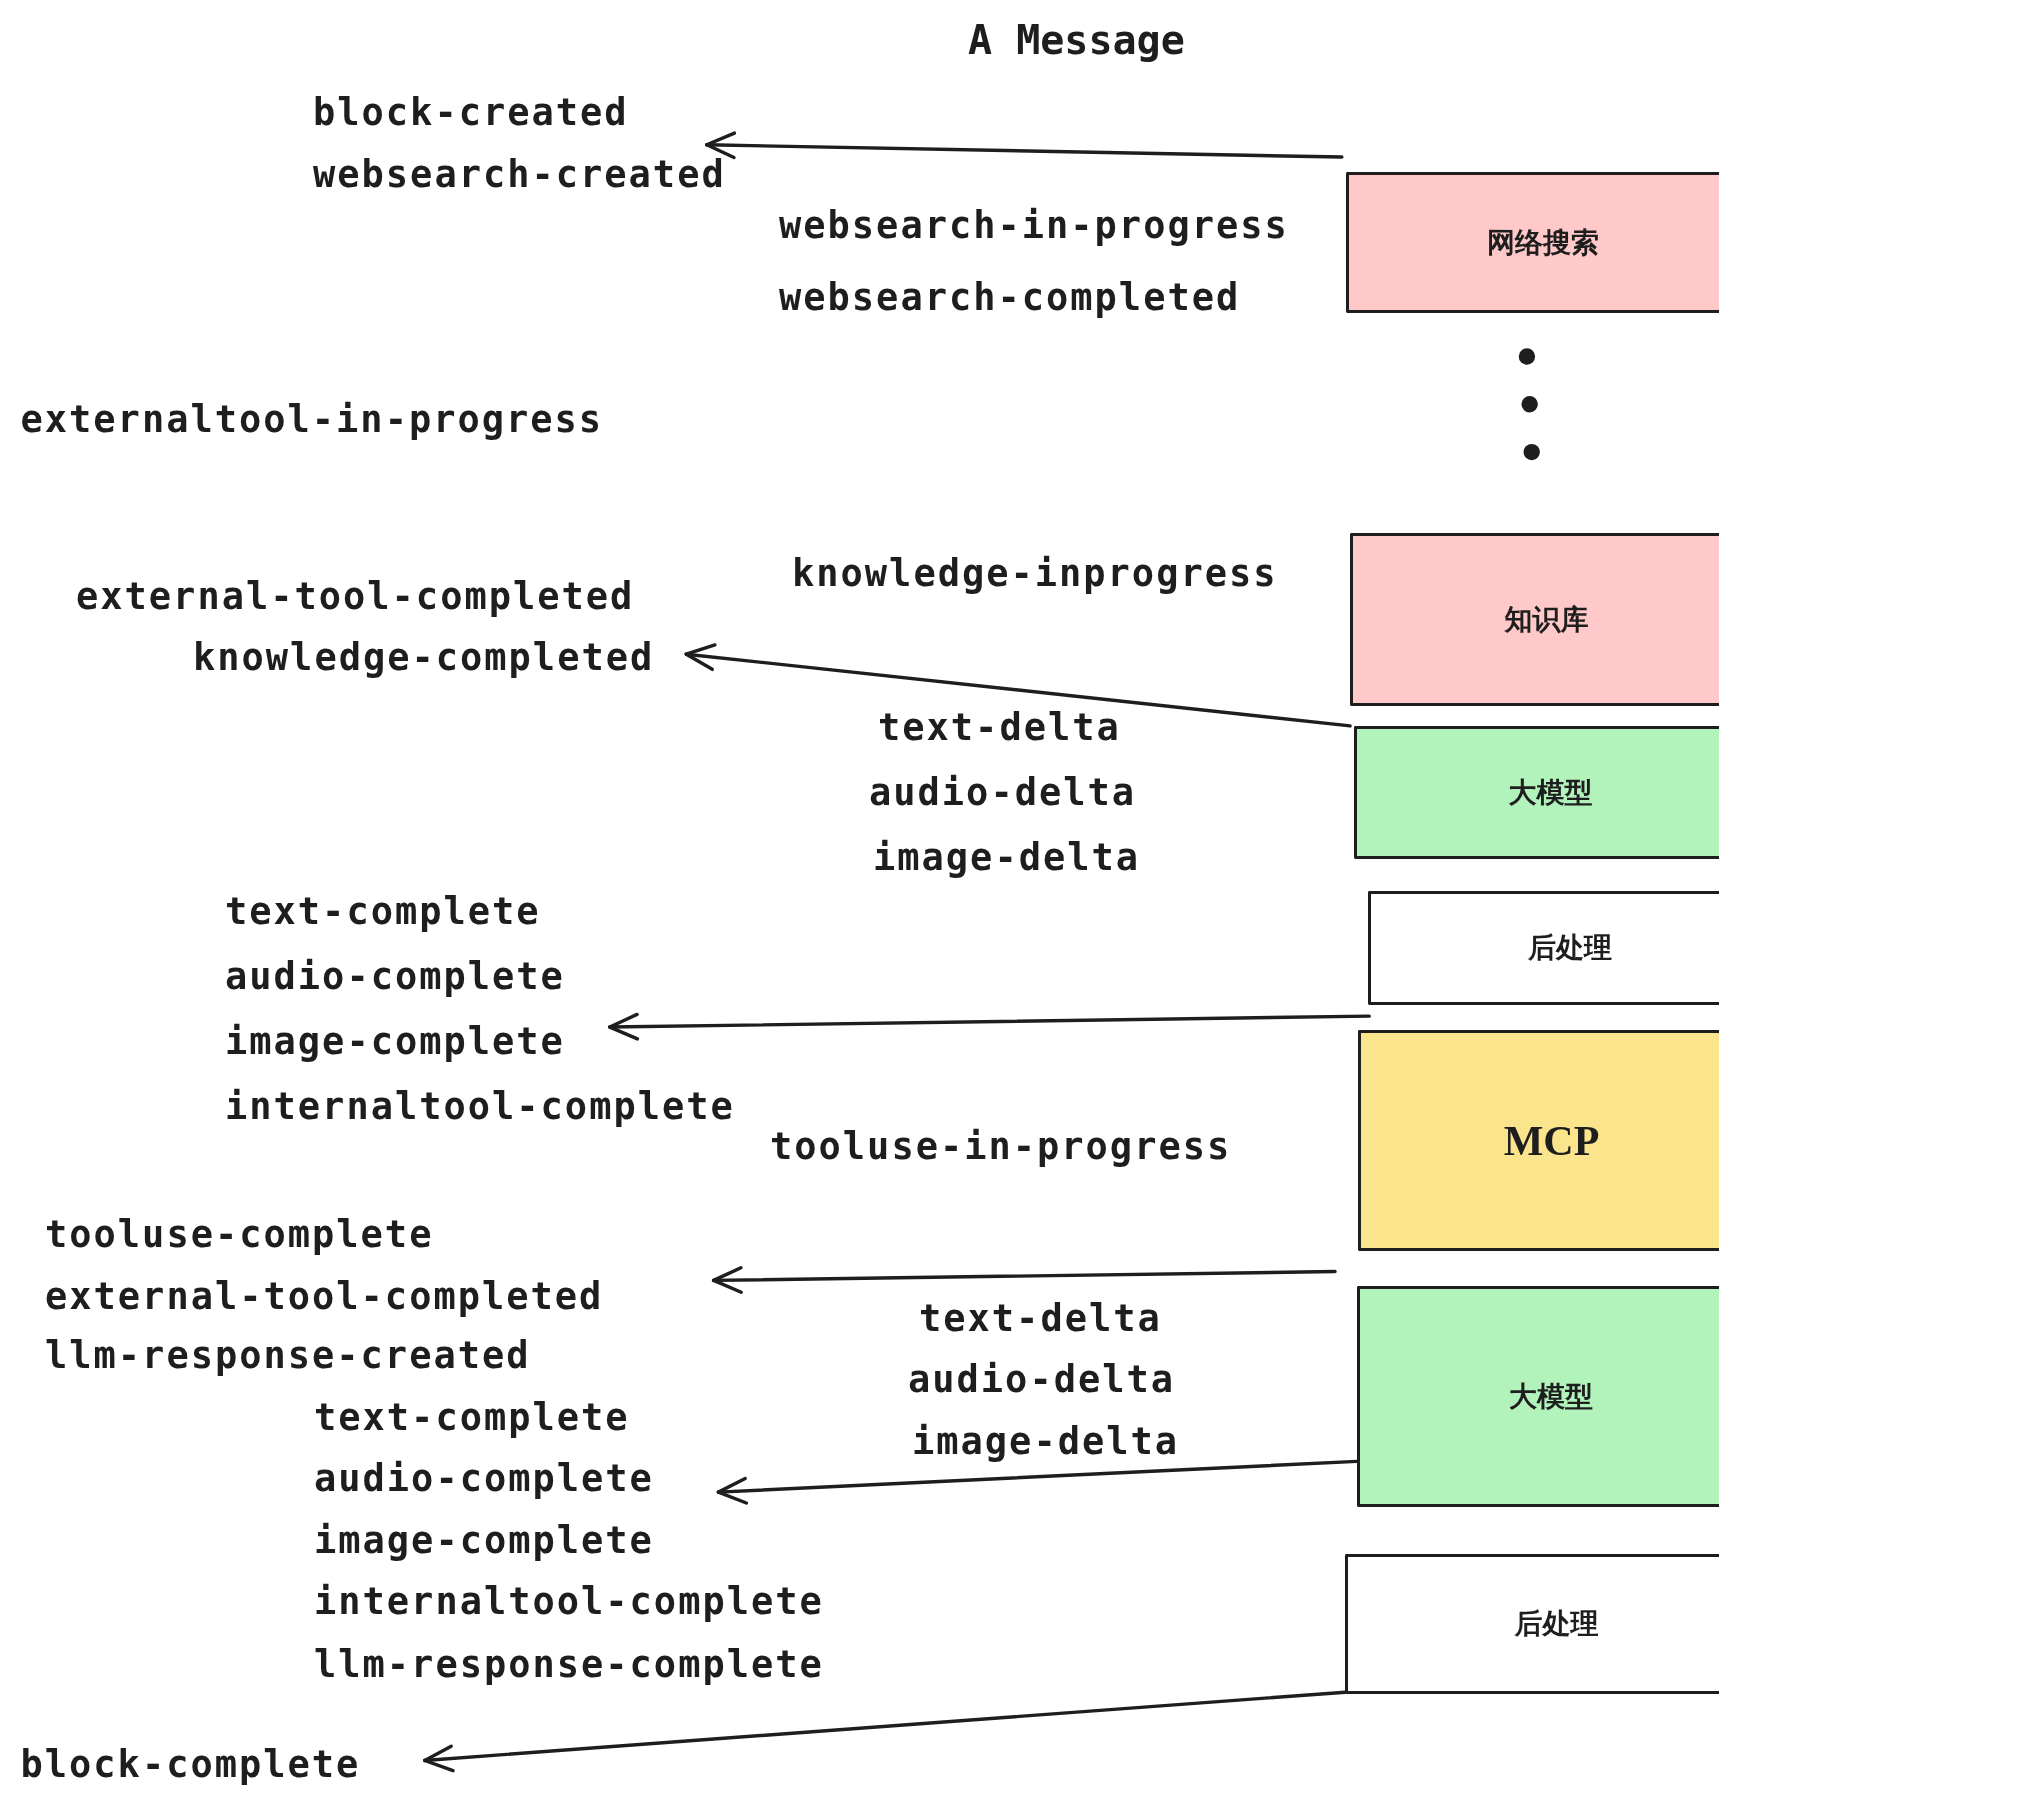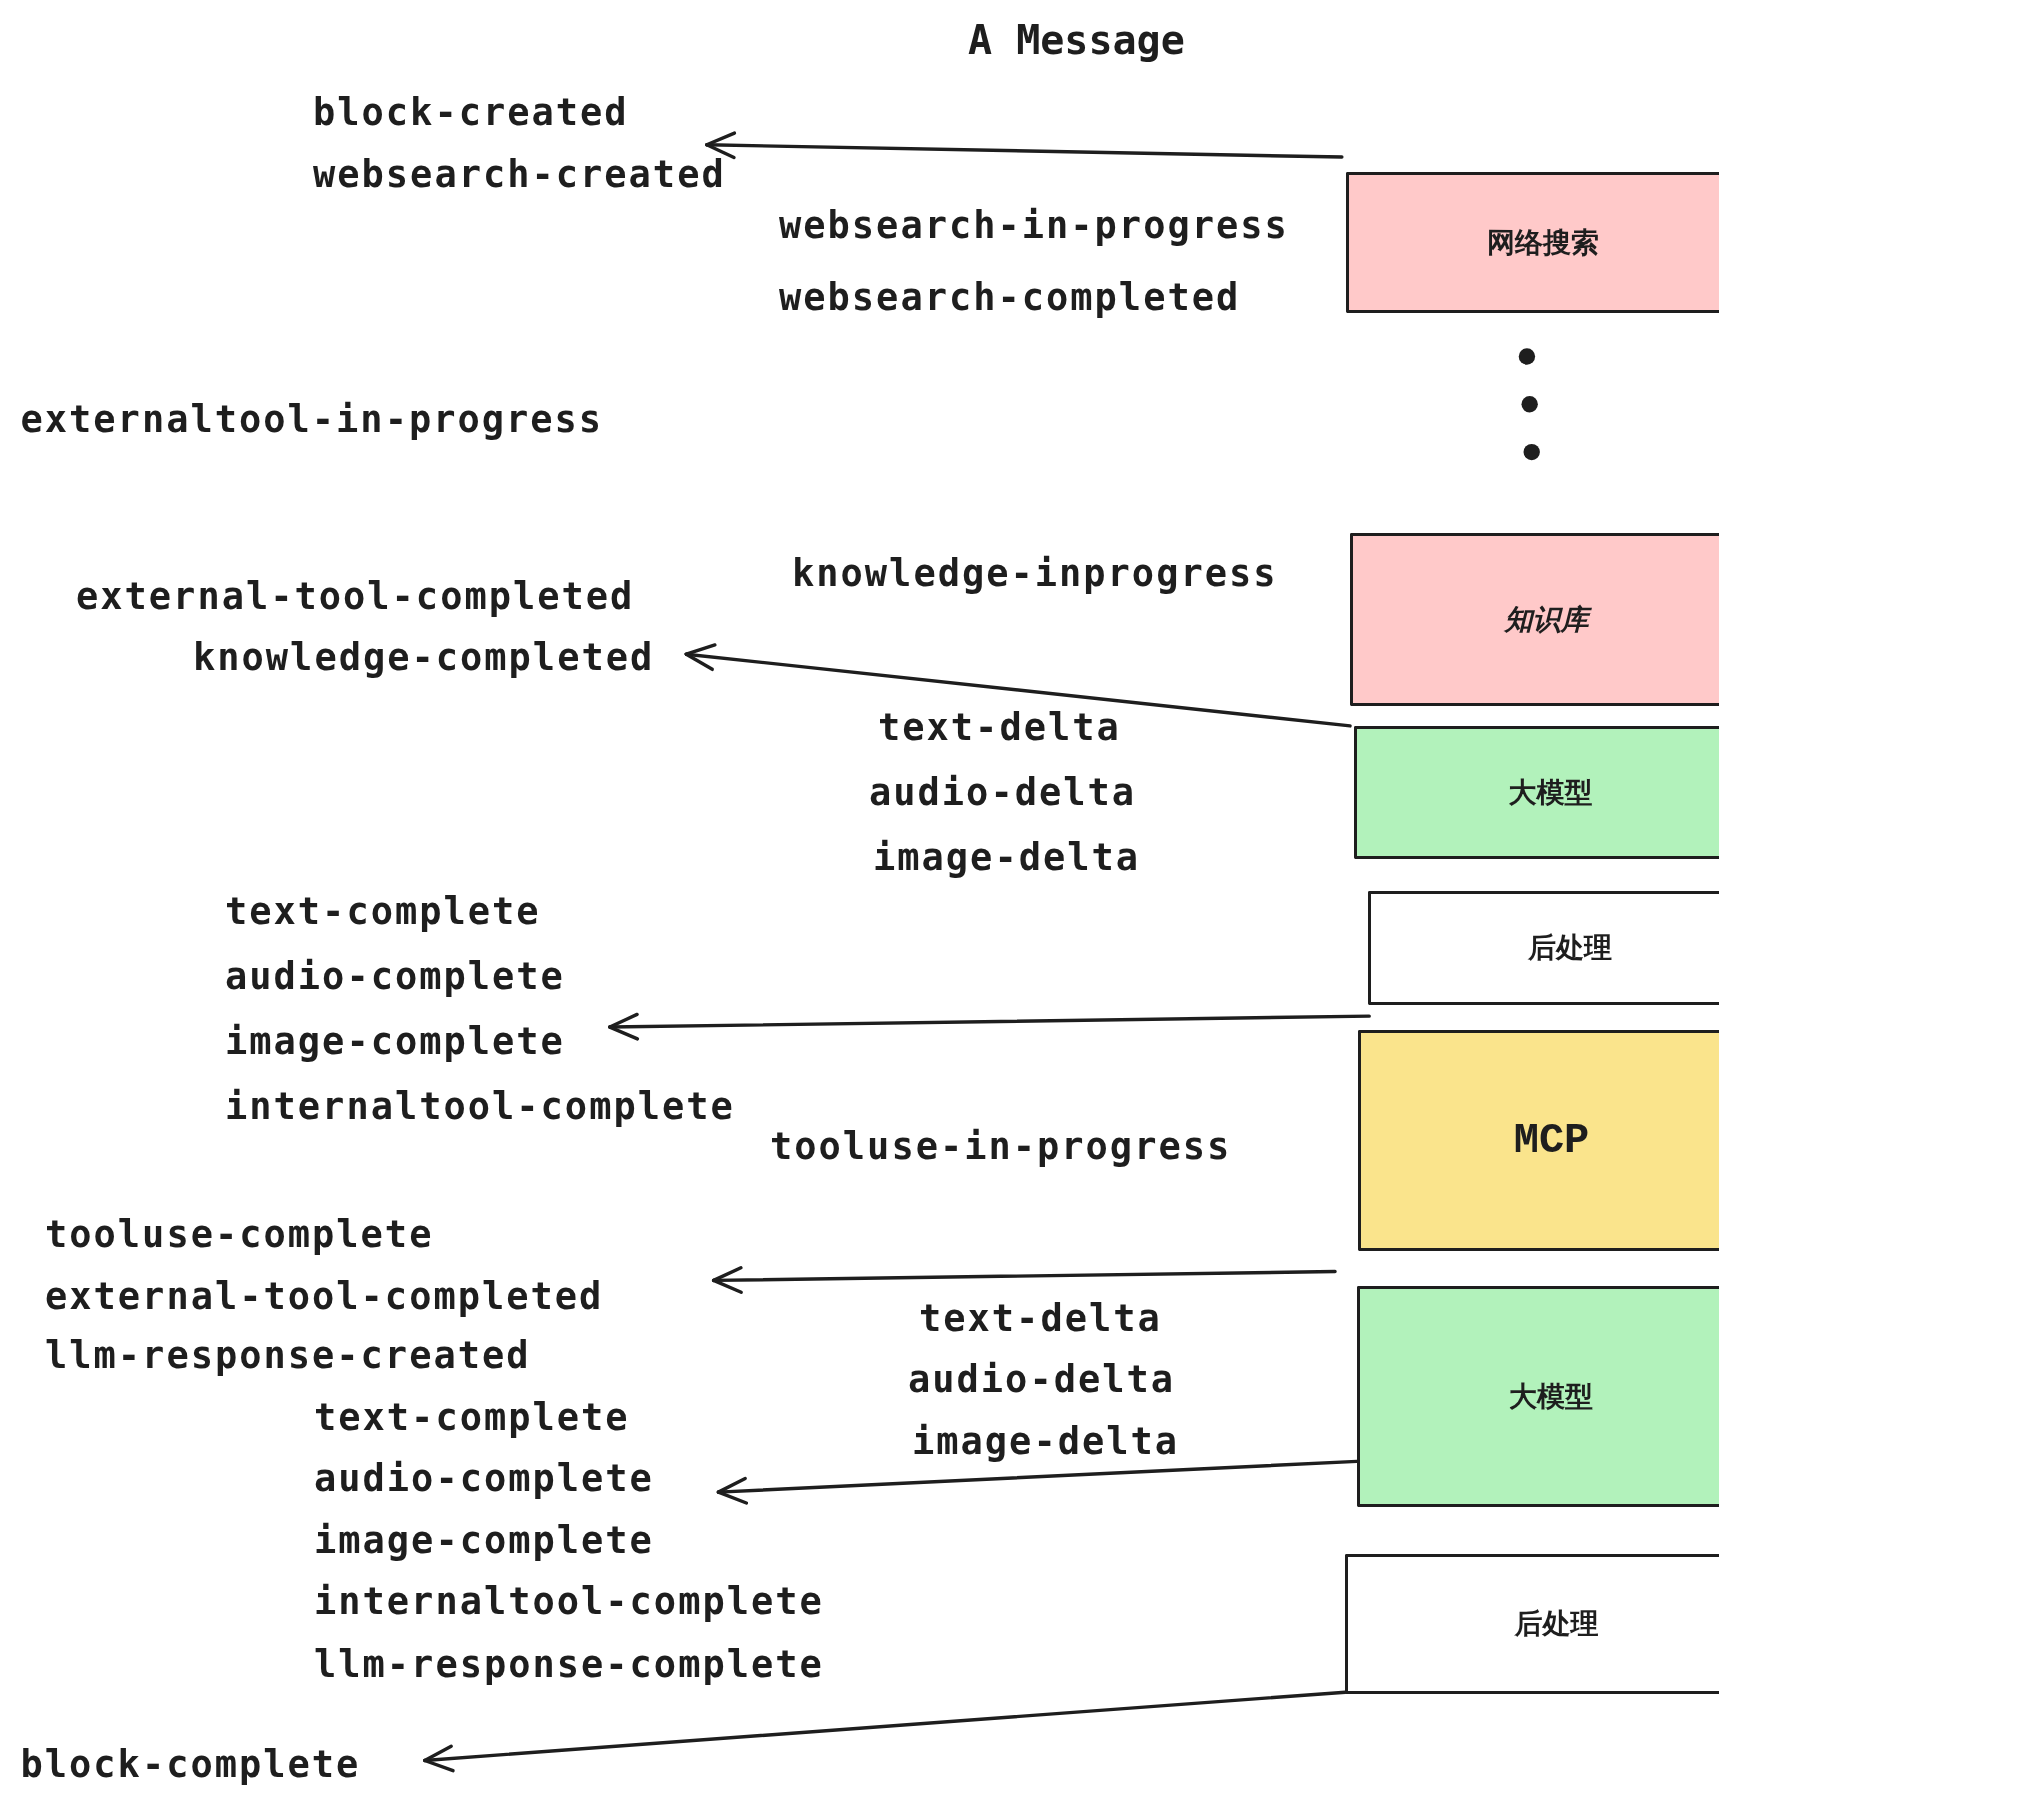--- a/index.html
+++ b/index.html
@@ -49,21 +49,21 @@
     justify-content:center;
   }
   .box-label {
     font-family:"Liberation Sans", sans-serif;
     font-weight:600;
     font-size:28px;
     color:#1e1e1e;
     white-space:nowrap;
   }
   .box-label.mono {
-    font-family:Liberation Mono, monospace;
+    font-family:Liberation Serif, serif;
     font-weight:700;
     font-size:42px;
   }
 </style>
 </head>
 <body>
 
 <div id="canvas">
 
   <svg id="overlay" width="2035" height="1796" viewBox="0 0 2980 2630">
@@ -100,21 +100,21 @@
       <circle cx="2236" cy="522" r="12" fill="#1e1e1e"></circle>
       <circle cx="2240" cy="592" r="12" fill="#1e1e1e"></circle>
       <circle cx="2243" cy="662" r="12" fill="#1e1e1e"></circle>
     </svg>
 
   <div id="title-label" style="left:968px;top:16.4px">A Message</div>
 
   <div class="box" style="left: 1346px; top: 172px; width: 394px; height: 141px; background: rgb(255, 201, 201);">
     <span class="box-label">网络搜索</span>
   </div>
-  <div class="box" style="left: 1350px; top: 533px; width: 393px; height: 173px; background: rgb(255, 201, 201); font-style: italic;">
+  <div class="box" style="left: 1350px; top: 533px; width: 393px; height: 173px; background: rgb(255, 201, 201);">
     <span class="box-label">知识库</span>
   </div>
   <div class="box" style="left: 1354px; top: 726px; width: 393px; height: 133px; background: rgb(178, 242, 187);">
     <span class="box-label">大模型</span>
   </div>
   <div class="box" style="left: 1368px; top: 891px; width: 404px; height: 114px; background: rgb(255, 255, 255);">
     <span class="box-label">后处理</span>
   </div>
   <div class="box" style="left: 1358px; top: 1030px; width: 387px; height: 221px; background: rgb(250, 228, 140);">
     <span class="box-label mono">MCP</span>

